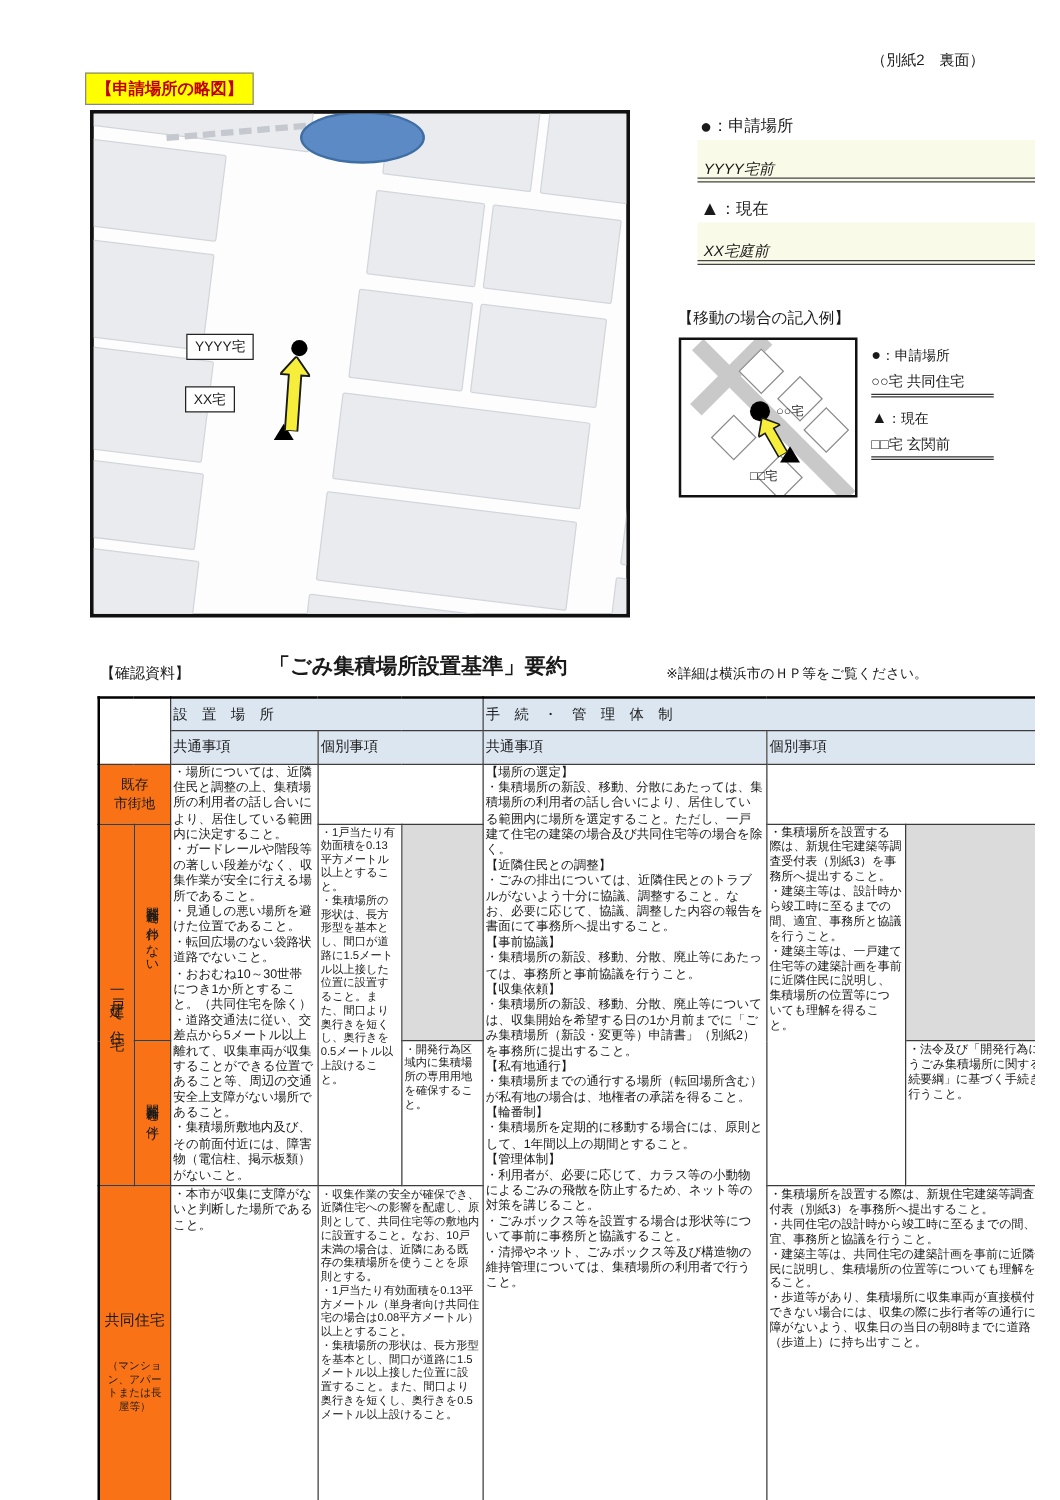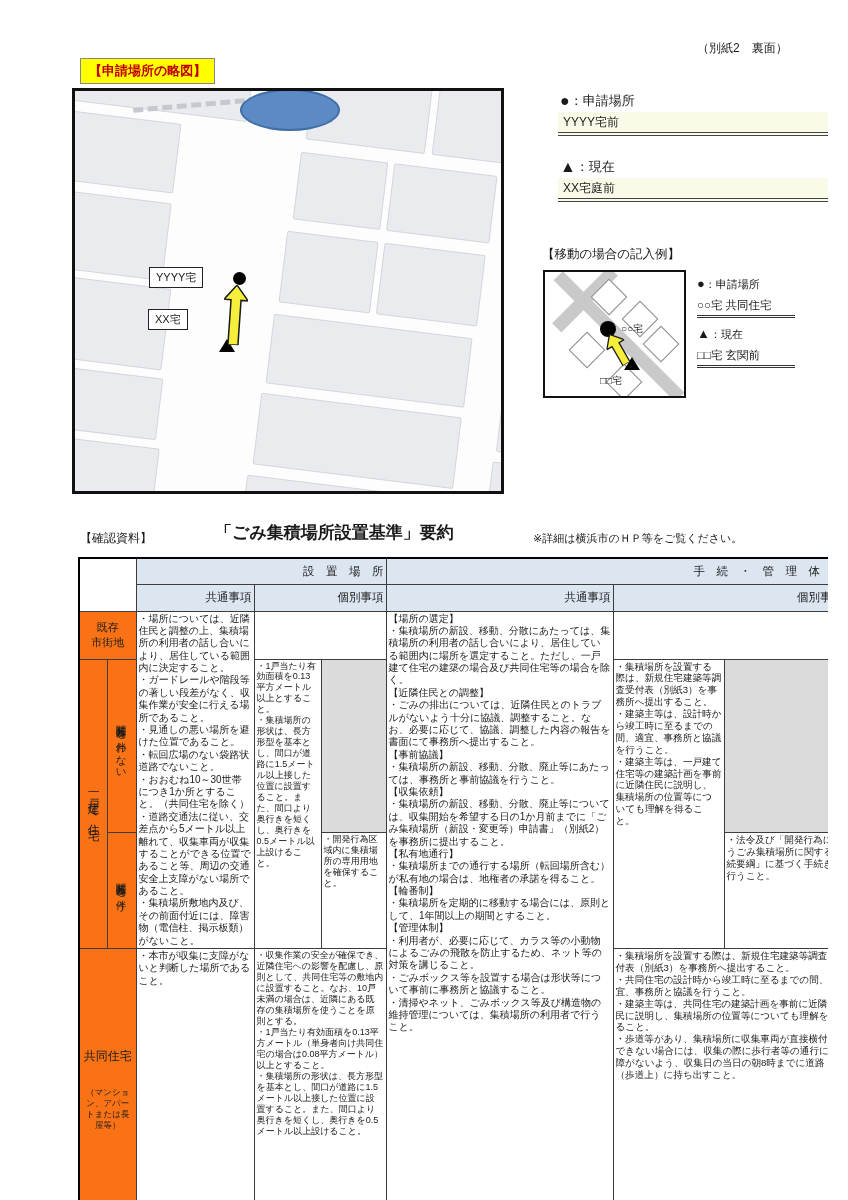--- a/index.html
+++ b/index.html
@@ -3,21 +3,21 @@
 <meta charset="utf-8">
 <style>
   * { margin:0; padding:0; box-sizing:border-box; }
   body { background:#fff; font-family:"Liberation Sans","DejaVu Sans",sans-serif; color:#1a1a1a; }
   #canvas { position:relative; width:828px; height:1200px; background:#ffffff; overflow:hidden; }
 
   .abs { position:absolute; }
 
   
   .corner-note { left:697px; top:40px; font-size:12px; }
-  .sketch-title { left:80px; top:58px; background:#ffff00; color:#c00000; font-weight:bold;
+  .sketch-title { left:68px; top:58px; background:#ffff00; color:#c00000; font-weight:bold;
                   font-size:13px; padding:3px 8px; border:1px solid #888; }
   .sketch-note { left:194px; top:66px; font-size:10px; }
 
   
   .map-box { left:72px; top:88px; width:432px; height:406px; border:3px solid #111;
              background:#fdfdfe; overflow:hidden; }
   .map-rot { position:absolute; left:-55px; top:-80px; width:660px; height:600px;
              transform:rotate(7deg); }
   .blk { position:absolute; background:#e9ebee; border:1px solid #d2d6db; border-radius:2px; }
   .pond { position:absolute; left:165px; top:-2px; width:100px; height:42px; border-radius:50%;
@@ -27,21 +27,21 @@
   .house-label { position:absolute; background:#fff; border:1.5px solid #222; font-size:11px;
                  padding:2px 6px; }
   .dot { position:absolute; width:13px; height:13px; background:#000; border-radius:50%; }
   .tri { position:absolute; width:0; height:0; border-left:8px solid transparent;
          border-right:8px solid transparent; border-bottom:13px solid #000; }
 
   
   .leg-line { font-size:13px; }
   .leg-line .sym { font-size:16px; vertical-align:-1px; }
   .field { width:276px; height:24px; background:#fafae8; border-bottom:4px double #444;
-           font-size:12px; padding:2px 5px; }
+           font-size:12px; padding:15px 5px;font-style:italic; }
 
   
   .example-title { left:542px; top:246px; font-size:12.5px; }
   .exmap-box { left:543px; top:270px; width:143px; height:128px; border:2px solid #111;
                background:#fff; overflow:hidden; }
   .road { position:absolute; background:#c9c9c9; }
   .diamond { position:absolute; width:26px; height:26px; background:#fff;
              border:1px solid #8a8a8a; transform:rotate(45deg); }
   .ex-leg { font-size:11px; }
   .ex-leg .sym { font-size:13px; }
@@ -50,21 +50,21 @@
 
   
   .sum-label { left:80px; top:530px; font-size:12px; }
   .sum-title { left:215px; top:521px; font-size:17px; font-weight:bold; }
   .sum-note  { left:533px; top:531px; font-size:11px; }
   table.summary { position:absolute; left:78px; top:557px; border-collapse:collapse;
                   table-layout:fixed; width:767px; }
   table.summary td, table.summary th { border:1px solid #3c3c3c; vertical-align:top;
                   padding:1px 2px; overflow:hidden; }
   table.summary { border:2px solid #000; }
-  .hdr { background:#dce6f1; text-align:right; vertical-align:middle !important;
+  .hdr { background:#dce6f1; text-align:left; vertical-align:middle !important;
          font-size:11.5px; font-weight:normal; }
   .rh  { background:#f97316; text-align:center; vertical-align:middle !important; }
   .rh-h { font-size:11px; }
   .vert { writing-mode:vertical-rl; margin:0 auto; letter-spacing:1px; font-size:10.5px; }
   .vert-big { writing-mode:vertical-rl; margin:0 auto; letter-spacing:4px; font-size:12px; }
   .apt-note { font-size:8.5px; margin-top:22px; line-height:1.3;font-family:Liberation Serif, serif; }
   .pre { white-space:pre-line; }
   .t10 { font-size:10px; line-height:1.24; }
   .t9  { font-size:9px;  line-height:1.22; }
   .t98 { font-size:9.6px; line-height:1.24; }

